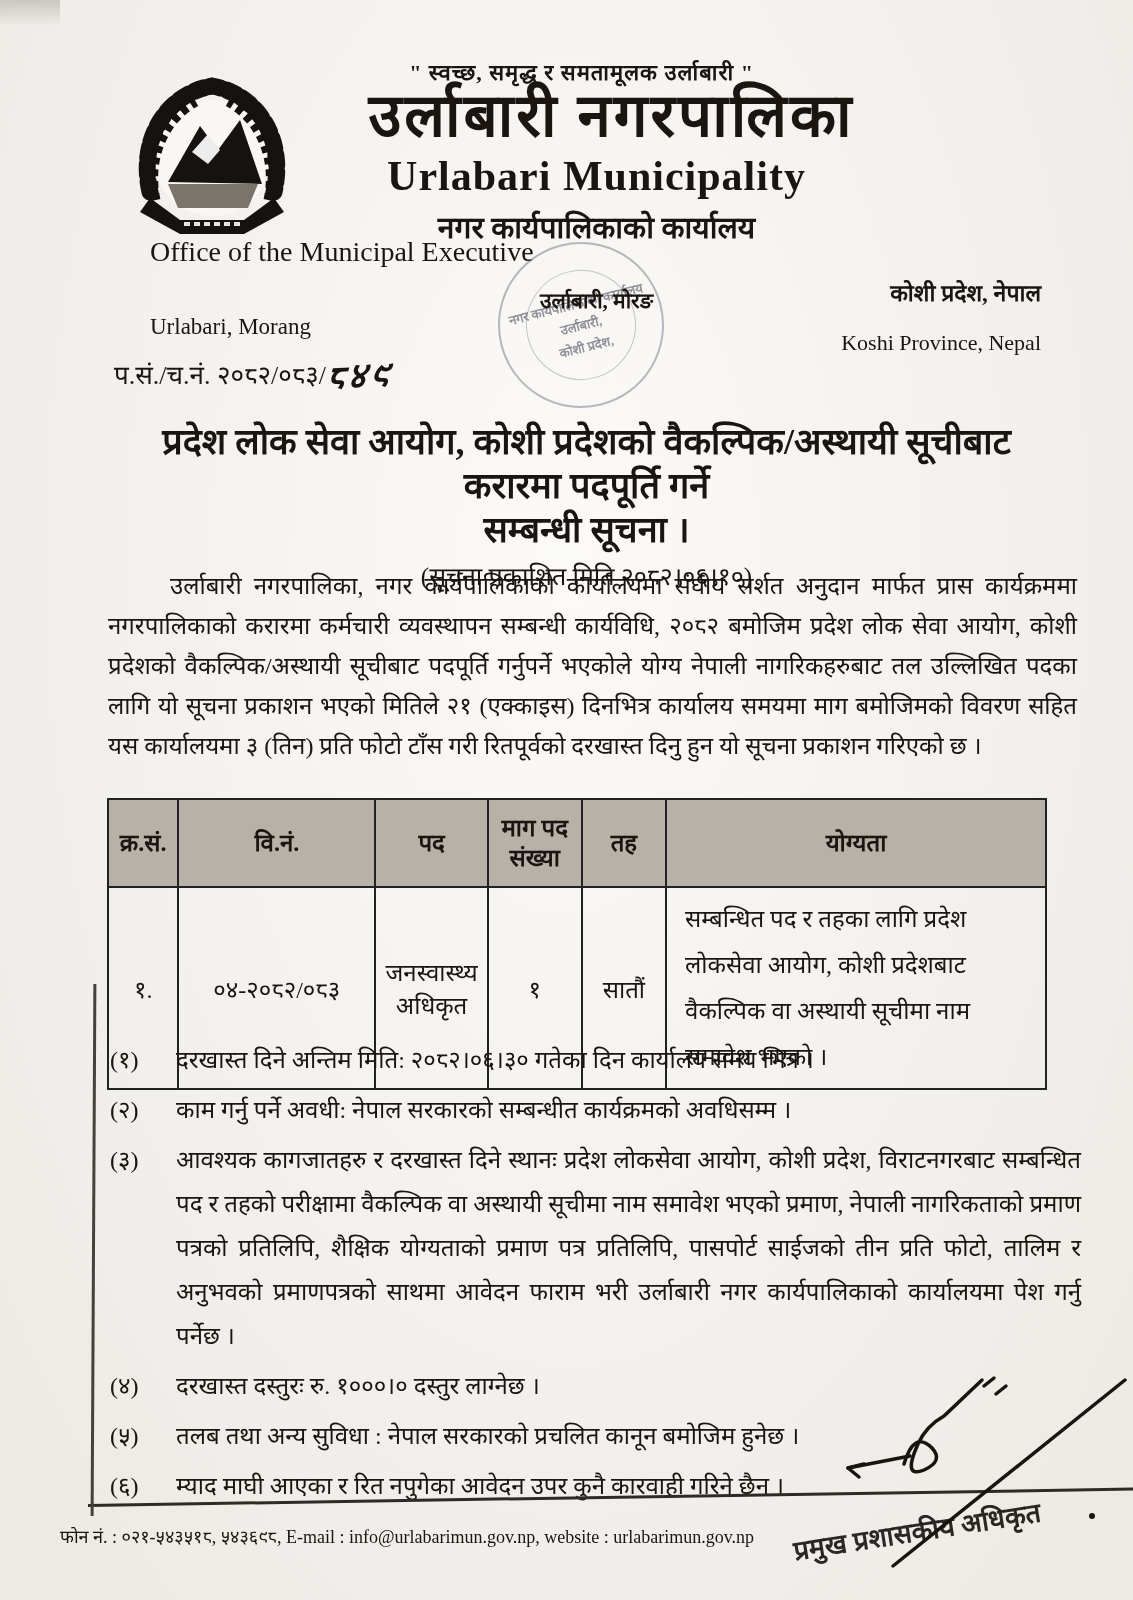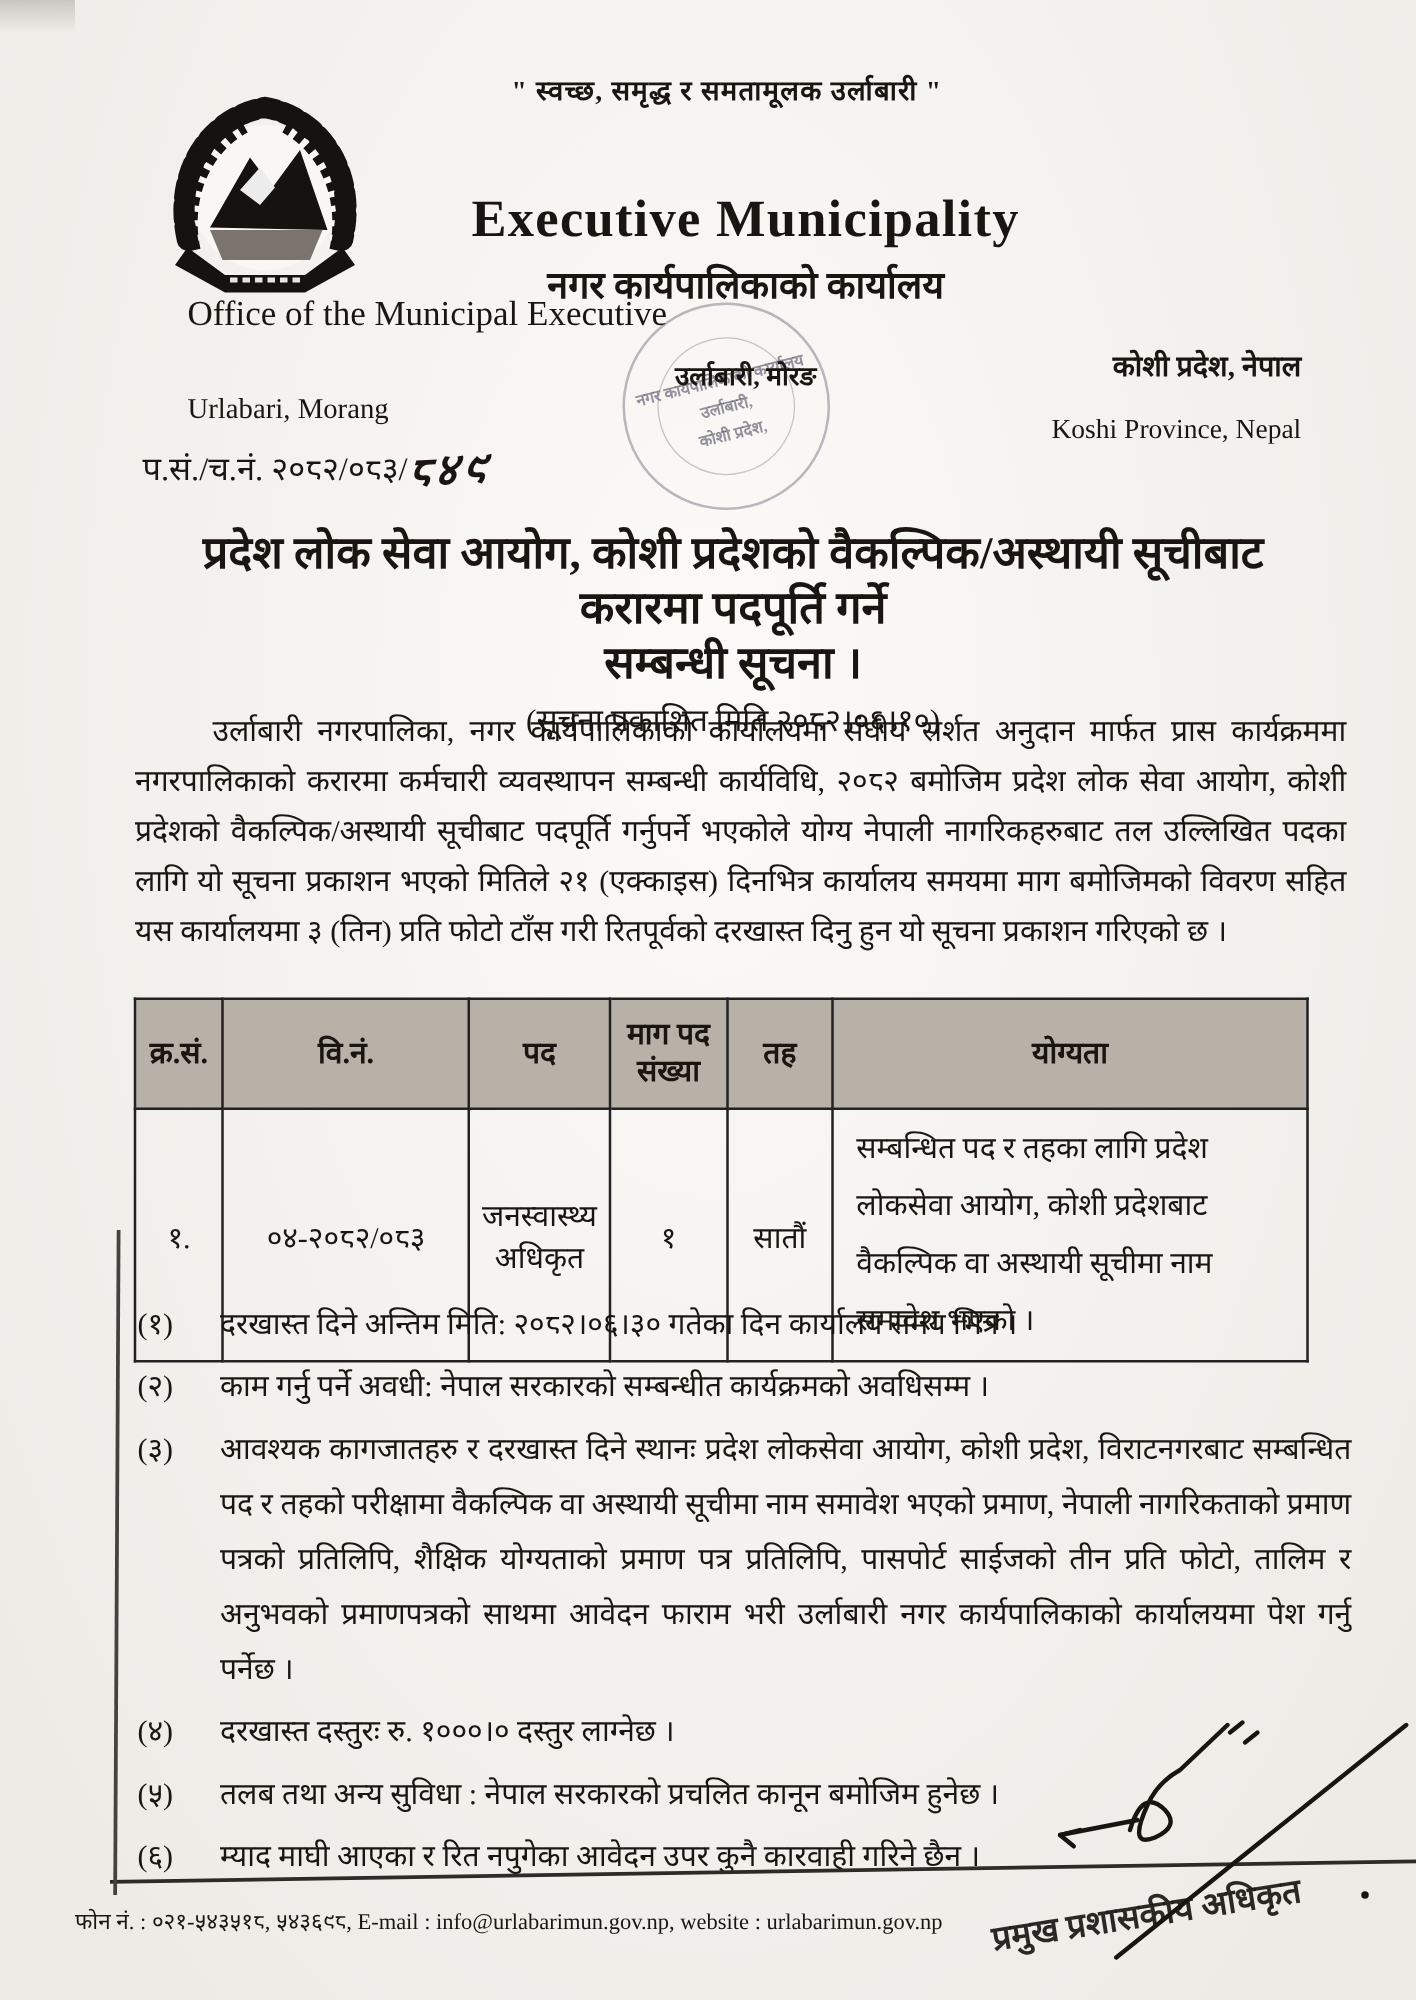--- a/index.html
+++ b/index.html
@@ -75,21 +75,22 @@
     <path d="M30,128 C22,92 34,50 70,30" fill="none" stroke="#15120f" stroke-width="9" stroke-dasharray="7 5"></path>
     <path d="M142,128 C150,92 138,50 102,30" fill="none" stroke="#15120f" stroke-width="9" stroke-dasharray="7 5"></path>
     <circle cx="86" cy="12" r="6" fill="#15120f"></circle>
     <path d="M42,110 L74,54 L92,78 L114,48 L136,112 Z" fill="#15120f"></path>
     <path d="M66,80 L82,62 L94,78 L82,92 Z" fill="#ececec"></path>
     <path d="M42,112 L132,112 L122,136 L52,136 Z" fill="#7a746c"></path>
     <path d="M24,126 L54,148 L118,148 L148,126 L158,140 L118,162 L54,162 L14,140 Z" fill="#15120f"></path>
     <path d="M58,152 L116,152" stroke="#e8e6e1" stroke-width="4" stroke-dasharray="6 4"></path>
   </svg>
 
-  <div class="org-en">Executive Municipality</div>
+  <div class="org-np">उर्लाबारी नगरपालिका</div>
+  <div class="org-en">Urlabari Municipality</div>
   <div class="office-np">नगर कार्यपालिकाको कार्यालय</div>
   <div class="office-en">Office of the Municipal Executive</div>
 
   <div class="round-stamp">
     <span class="st">नगर कार्यपालिकाको कार्यालय</span>
     <span class="st">उर्लाबारी,</span>
     <span class="st">कोशी प्रदेश,</span>
   </div>
 
   <div class="place-np">उर्लाबारी, मोरङ</div>

